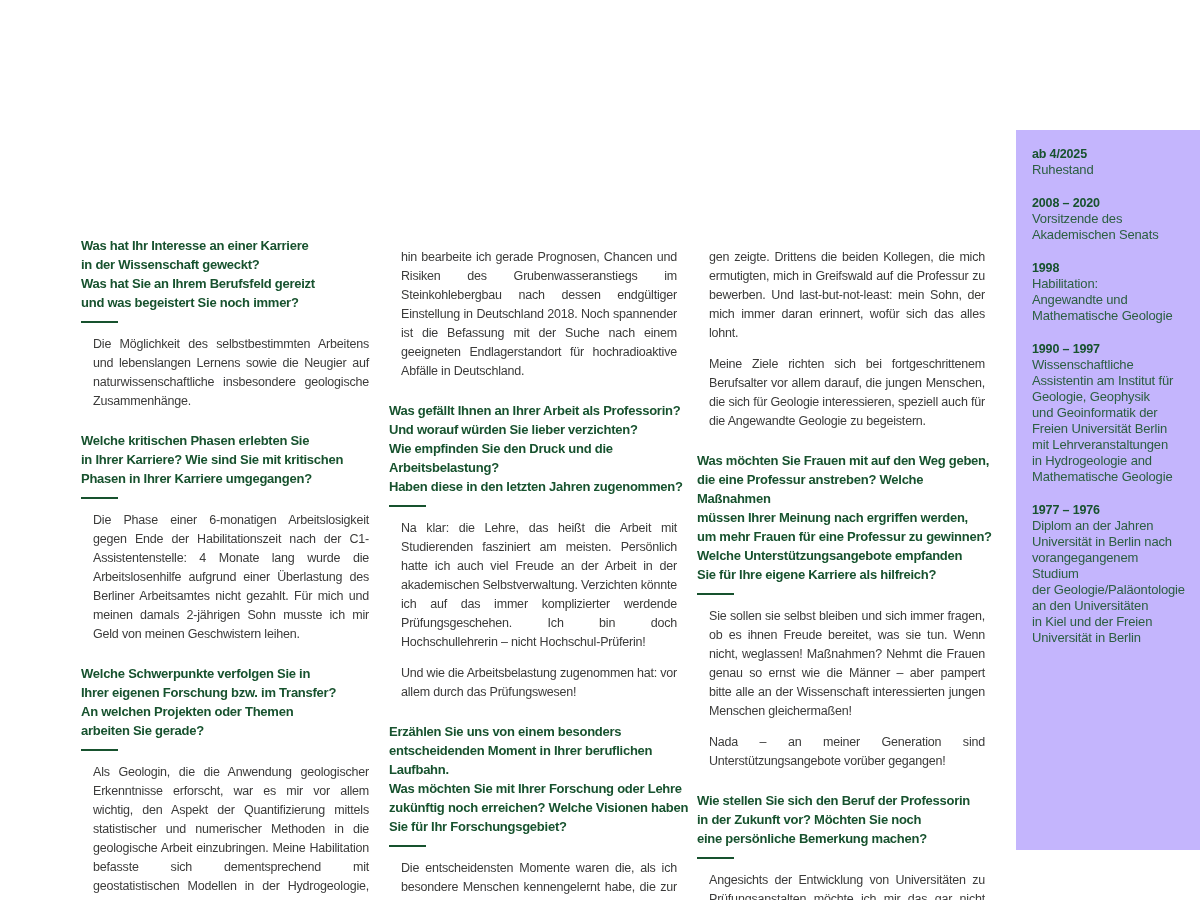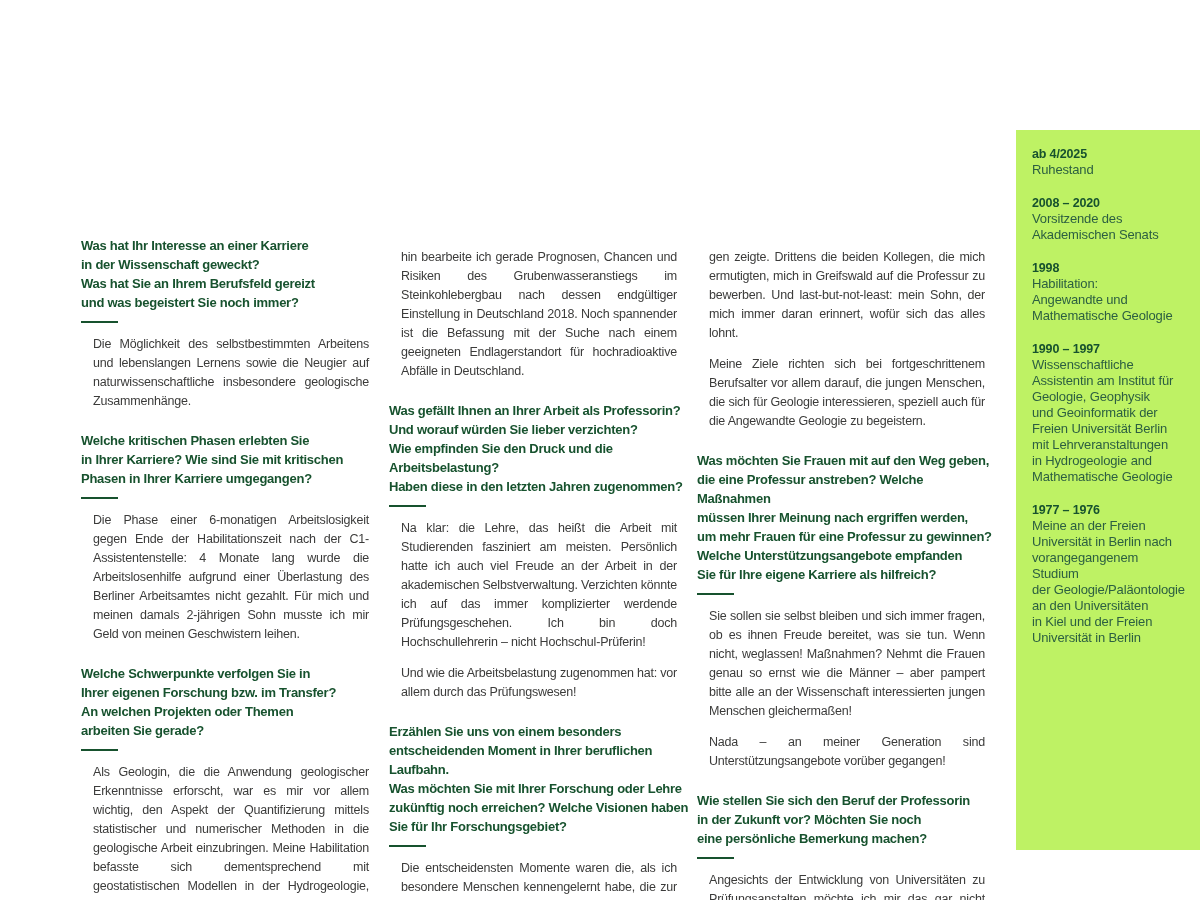--- a/index.html
+++ b/index.html
@@ -26,21 +26,21 @@
   }
   .answer-block{margin:0 0 20px 0;}
   .question-block{margin:0;}
   .answer-p{
     color:#3b3b3a;
     font-size:12.5px;line-height:19px;letter-spacing:-0.2px;
     text-align:justify;margin:12px;
   }
   #cv-sidebar{
     position:absolute;left:1016px;top:130px;width:184px;height:720px;
-    background:#bef264;box-sizing:border-box;
+    background:#c4b5fd;box-sizing:border-box;
     padding:16px 14px 0 16px;
   }
   .cv-entry{margin:0 0 17px 0;}
   .cv-period{
     color:#17522e;font-weight:bold;
     font-size:12.5px;line-height:16px;letter-spacing:-0.15px;
   }
   .cv-line{
     color:#2c5f41;
     font-size:13px;line-height:16px;letter-spacing:-0.15px;
@@ -137,21 +137,21 @@
       <div class="cv-line">Assistentin am Institut für</div>
       <div class="cv-line">Geologie, Geophysik</div>
       <div class="cv-line">und Geoinformatik der</div>
       <div class="cv-line">Freien Universität Berlin</div>
       <div class="cv-line">mit Lehrveranstaltungen</div>
       <div class="cv-line">in Hydrogeologie and</div>
       <div class="cv-line">Mathematische Geologie</div>
     </div>
     <div class="cv-entry">
       <div class="cv-period">1977 – 1976</div>
-      <div class="cv-line">Meine an der Freien</div>
+      <div class="cv-line">Diplom an der Jahren</div>
       <div class="cv-line">Universität in Berlin nach</div>
       <div class="cv-line">vorangegangenem Studium</div>
       <div class="cv-line">der Geologie/Paläontologie</div>
       <div class="cv-line">an den Universitäten</div>
       <div class="cv-line">in Kiel und der Freien</div>
       <div class="cv-line">Universität in Berlin</div>
     </div>
   </aside>
 
 </body></html>

